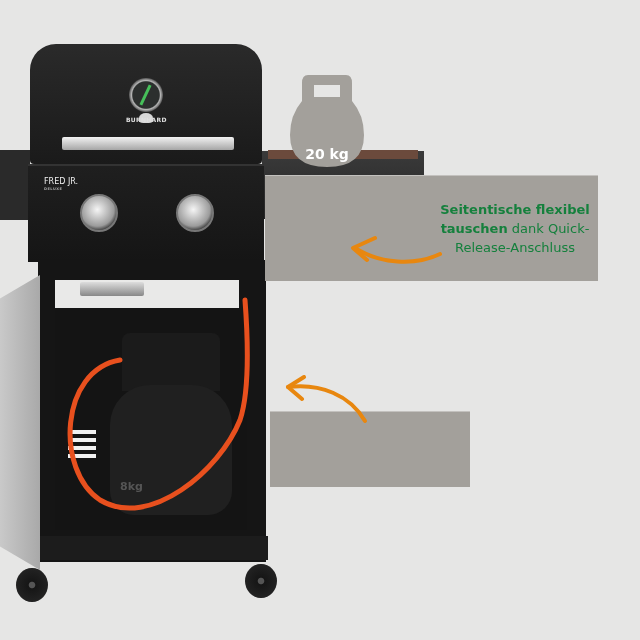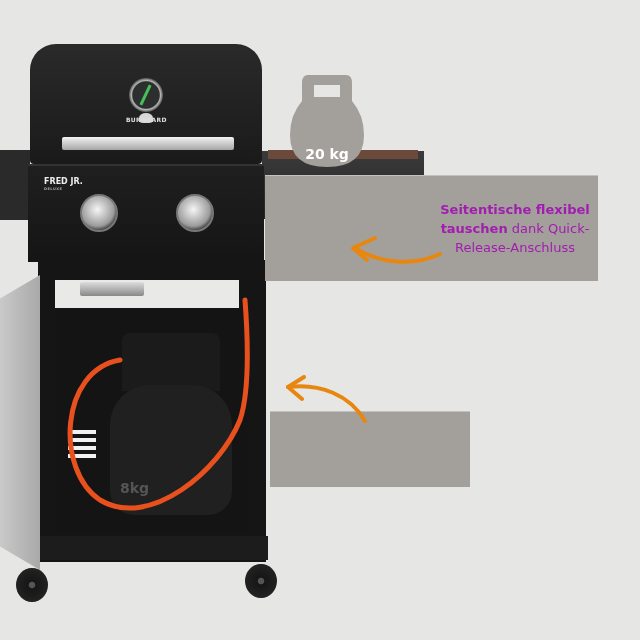--- a/index.html
+++ b/index.html
@@ -10,21 +10,21 @@
   }
   .abs { position: absolute; }
   
   .band {
     position: absolute; background: #a3a09b;
     box-shadow: inset 0 1px 0 rgba(255,255,255,0.35);
   }
   .band-top { left: 265px; top: 175px; width: 333px; height: 106px; }
   .band-bottom { left: 270px; top: 411px; width: 200px; height: 76px; }
   .callout-text {
-    position: absolute; color: #a21caf; text-align: center;
+    position: absolute; color: #15803d; text-align: center;
     font-size: 13px; line-height: 19px;
   }
   .callout-text b { font-weight: bold; }
   .ct-top { left: 430px; top: 200px; width: 170px; }
   .ct-bottom { left: 290px; top: 434px; width: 180px; }
 
   
   .kettlebell { left: 288px; top: 71px; width: 78px; height: 98px; }
   .kb-label {
     position: absolute; left: 288px; top: 120px; width: 78px; text-align: center;
@@ -47,39 +47,39 @@
   .handle {
     left: 62px; top: 137px; width: 172px; height: 13px;
     background: linear-gradient(180deg,#f2f2f2,#a6a6a6);
     border-radius: 2px;
   }
   .control-panel {
     left: 28px; top: 164px; width: 236px; height: 96px;
     background: linear-gradient(180deg,#1f1f1f,#151515);
     border-top: 2px solid #333;
   }
-  .model-name { left: 44px; top: 177px; color: #eee; font-size: 8px; font-weight: bold; }
+  .model-name { left: 44px; top: 177px; color: #eee; font-size: 8px; font-weight: normal; }
   .model-sub { left: 44px; top: 187px; color: #aaa; font-size: 3.5px; font-weight: bold; letter-spacing: 0.5px; }
   .knob {
     width: 34px; height: 34px; border-radius: 50%;
     background: radial-gradient(circle at 45% 40%, #f5f5f5, #9b9b9b 60%, #444 75%);
     border: 2px solid #777;
   }
   .knob-1 { left: 80px; top: 194px; }
   .knob-2 { left: 176px; top: 194px; }
   .cart {
     left: 38px; top: 260px; width: 228px; height: 302px;
     background: #151515;
   }
   .cart-inner-top { left: 55px; top: 280px; width: 184px; height: 28px; background: #e9e9e8; }
   .cabinet { left: 55px; top: 310px; width: 192px; height: 220px; background: #141414; }
   .vent { left: 68px; width: 28px; height: 4px; background: #f1f1f1; }
   .tank-top { left: 122px; top: 333px; width: 98px; height: 58px; background: #1b1b1b; border-radius: 8px 8px 0 0; }
   .tank-body { left: 110px; top: 385px; width: 122px; height: 130px; background: #202020; border-radius: 40px 40px 24px 24px; }
-  .tank-label { left: 120px; top: 480px; color: #555; font-size: 14px; font-weight: bold; }
+  .tank-label { left: 120px; top: 480px; color: #555; font-size: 11px; font-weight: bold; }
   .base { left: 28px; top: 536px; width: 240px; height: 24px; background: #1c1c1c; }
   .door {
     left: 0px; top: 275px; width: 40px; height: 295px;
     background: linear-gradient(90deg,#c9c9c9,#a9a9a9);
     clip-path: polygon(0 8%, 100% 0, 100% 100%, 0 92%);
   }
   .wheel { width: 32px; height: 34px; border-radius: 50%; background: radial-gradient(circle,#555 12%,#161616 16%,#222 70%,#0f0f0f 72%); }
   .wheel-1 { left: 16px; top: 568px; }
   .wheel-2 { left: 245px; top: 564px; }
   .side-table-right { left: 262px; top: 151px; width: 162px; height: 68px; background: linear-gradient(180deg,#3a3a3a,#262626); }

